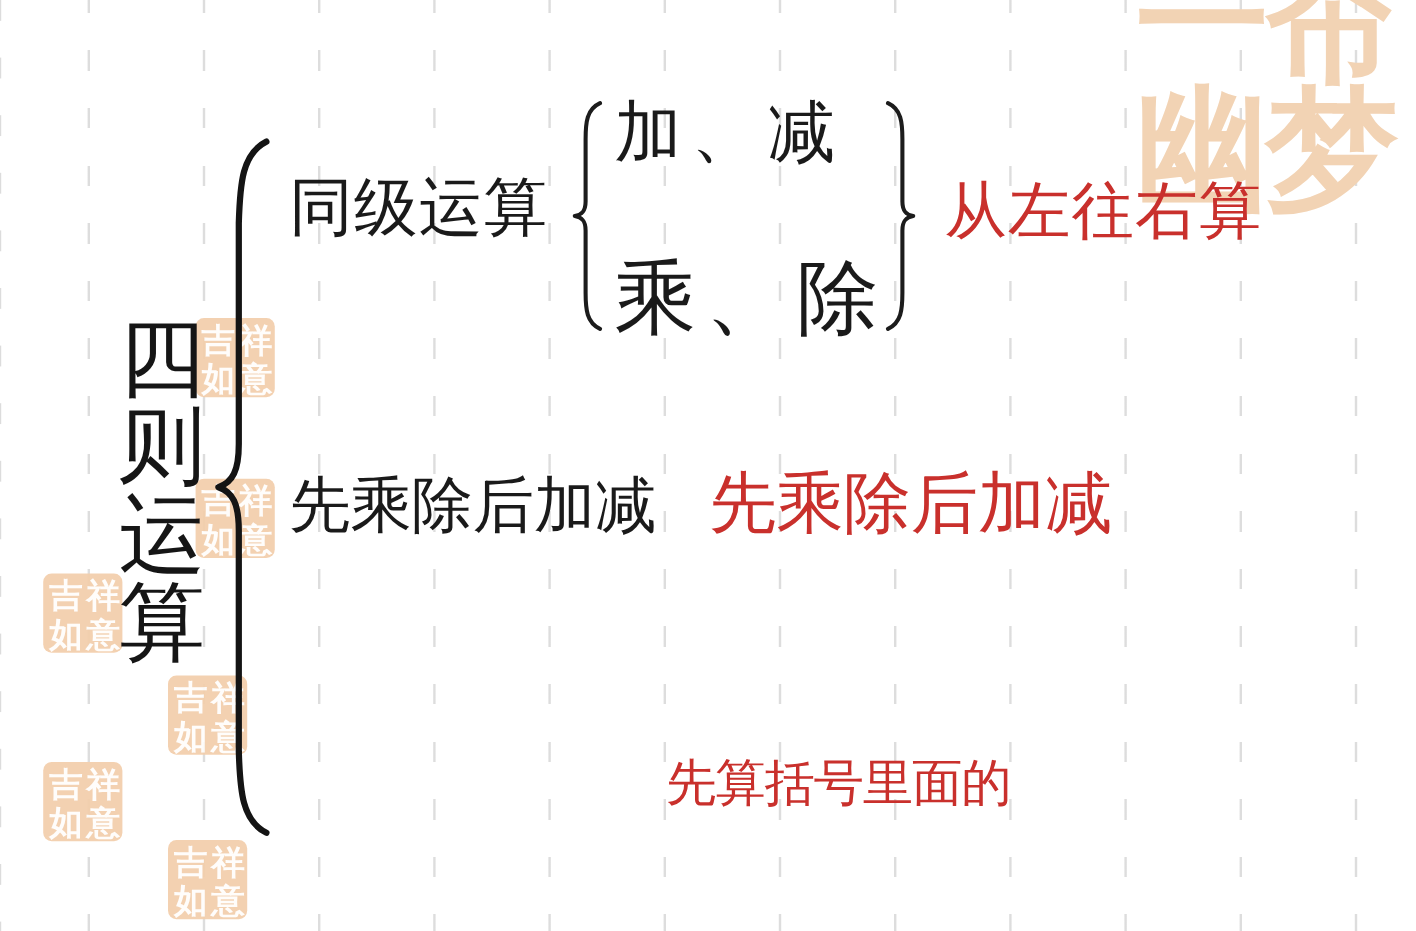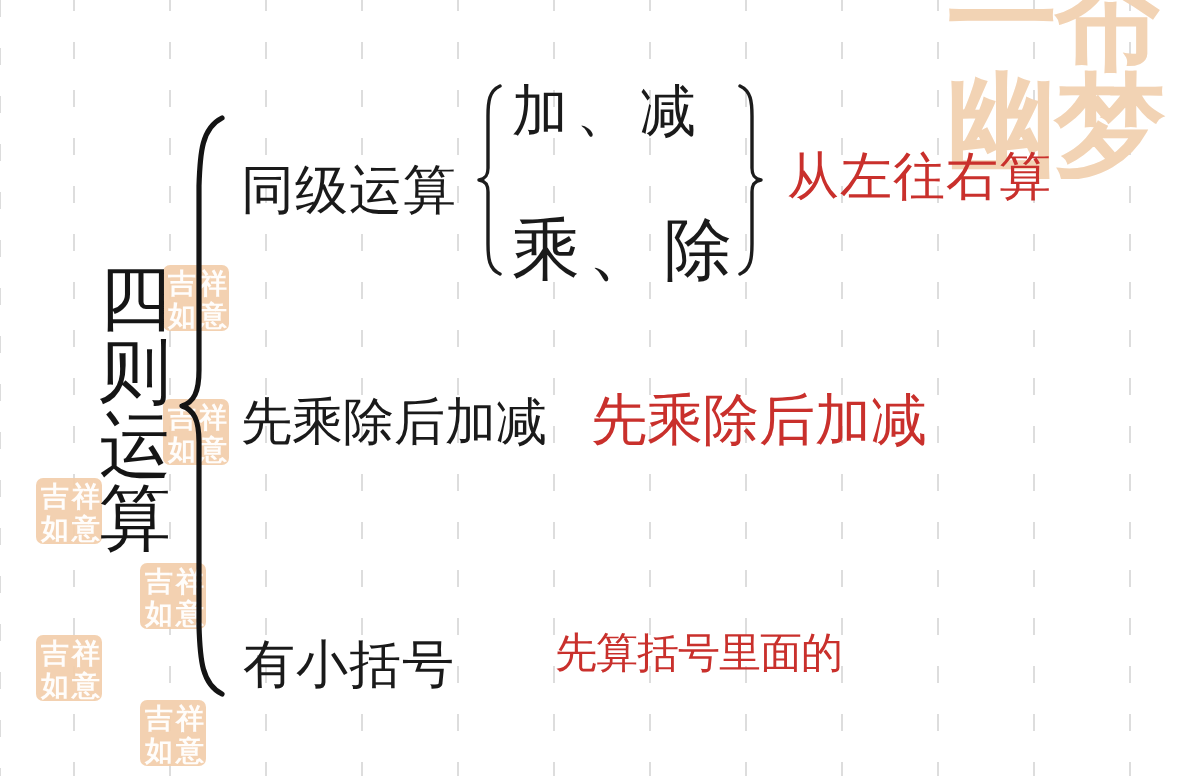--- a/index.html
+++ b/index.html
@@ -187,29 +187,28 @@
              C 22 176, 21 187, 10 192" fill="none" stroke="#1c1c1c" stroke-width="3.4" stroke-linecap="round" stroke-linejoin="round"></path>
   </svg>
 
   <div id="vtitle">
     <span>四</span>
     <span>则</span>
     <span>运</span>
     <span>算</span>
   </div>
 
-  <div class="txt" style="left:241px;top:147px;font-size:53px;letter-spacing:1px;margin-top:16px;">同级运算</div>
+  <div class="txt" style="left:241px;top:147px;font-size:53px;letter-spacing:1px;">同级运算</div>
 
   <div class="txt" style="left:512px;top:83px;font-size:56px;letter-spacing:8px;">加、减</div>
 
   <div class="txt" style="left:512px;top:216px;font-size:68px;letter-spacing:8px;">乘、除</div>
 
   <div class="txt red" style="left:787px;top:150px;font-size:52px;letter-spacing:1px;">从左往右算</div>
 
   <div class="txt" style="left:241px;top:396px;font-size:51px;letter-spacing:0px;">先乘除后加减</div>
 
   <div class="txt red" style="left:591px;top:392px;font-size:56px;letter-spacing:0px;">先乘除后加减</div>
 
-  <div class="txt" style="left:243px;top:638px;font-size:52px;letter-spacing:1px;">有小括号</div>
 
   <div class="txt red" style="left:555px;top:632px;font-size:42px;letter-spacing:-1px;">先算括号里面的</div>
 
 </div>
 
 </body></html>

